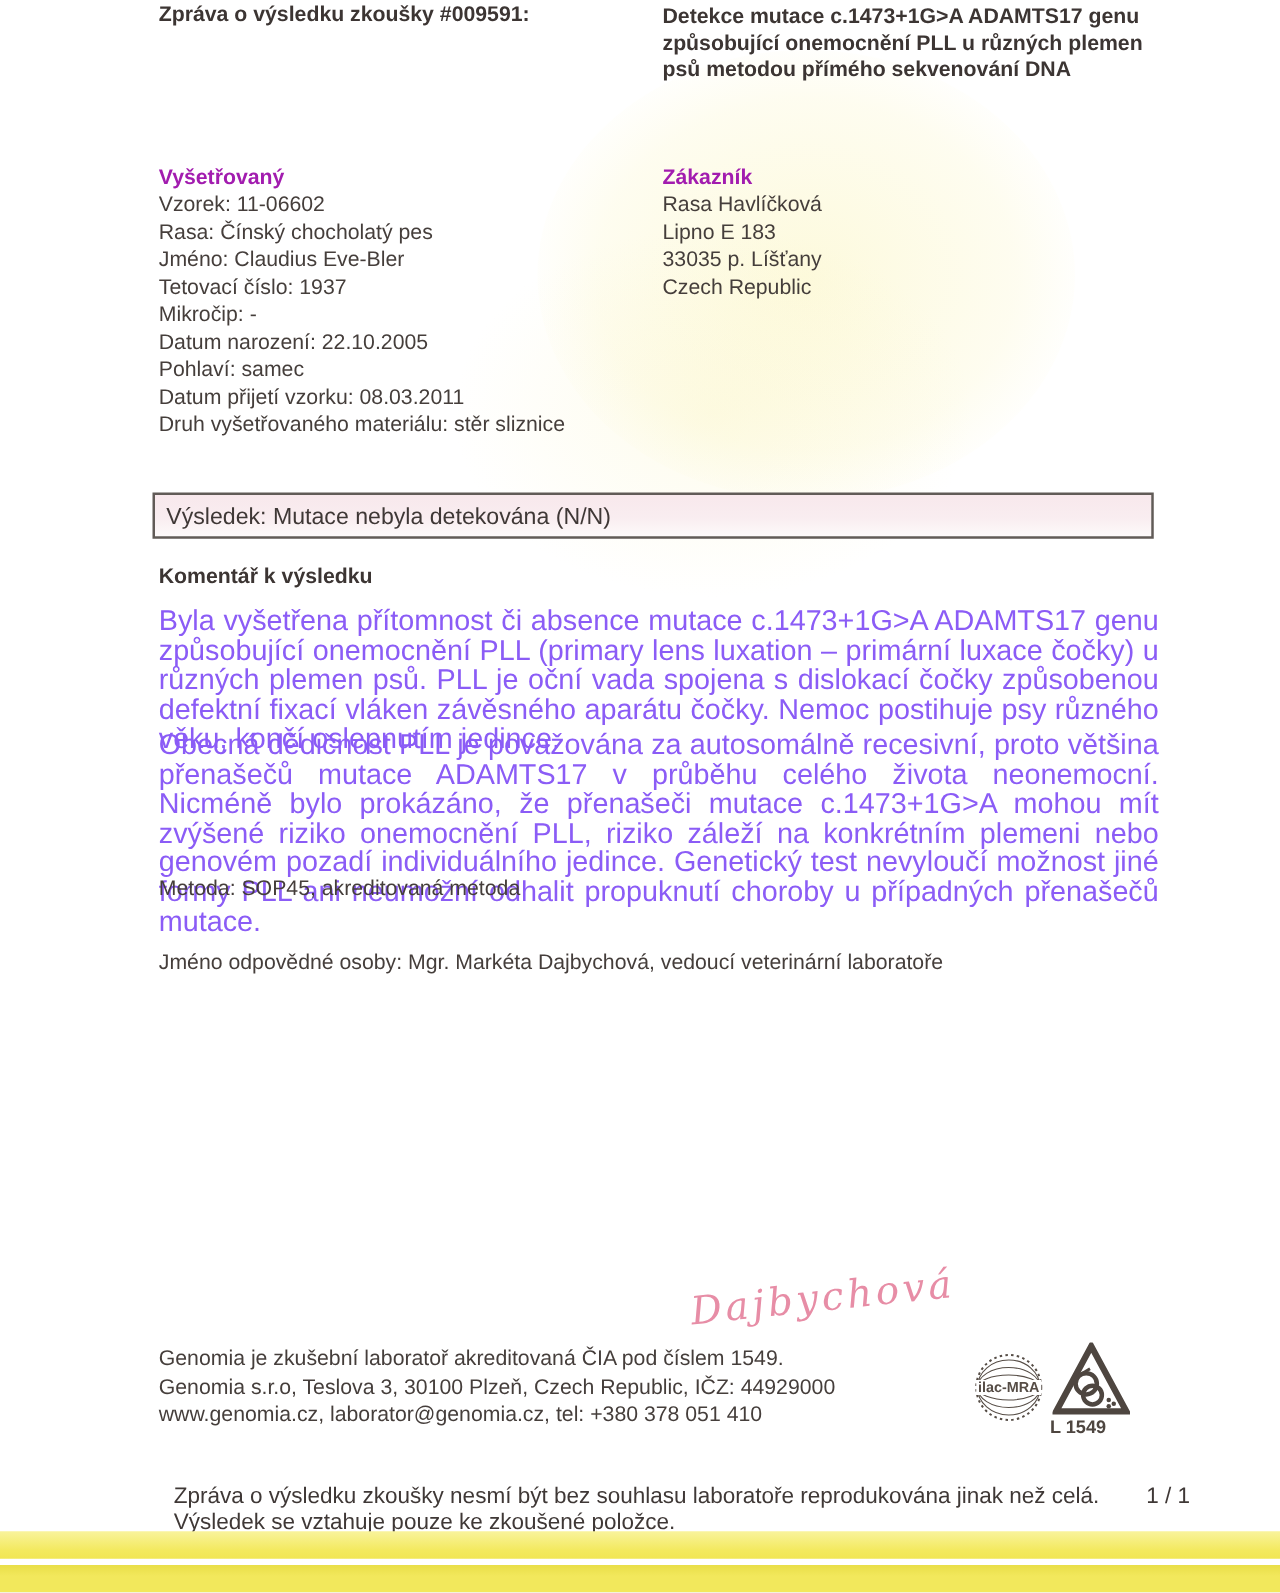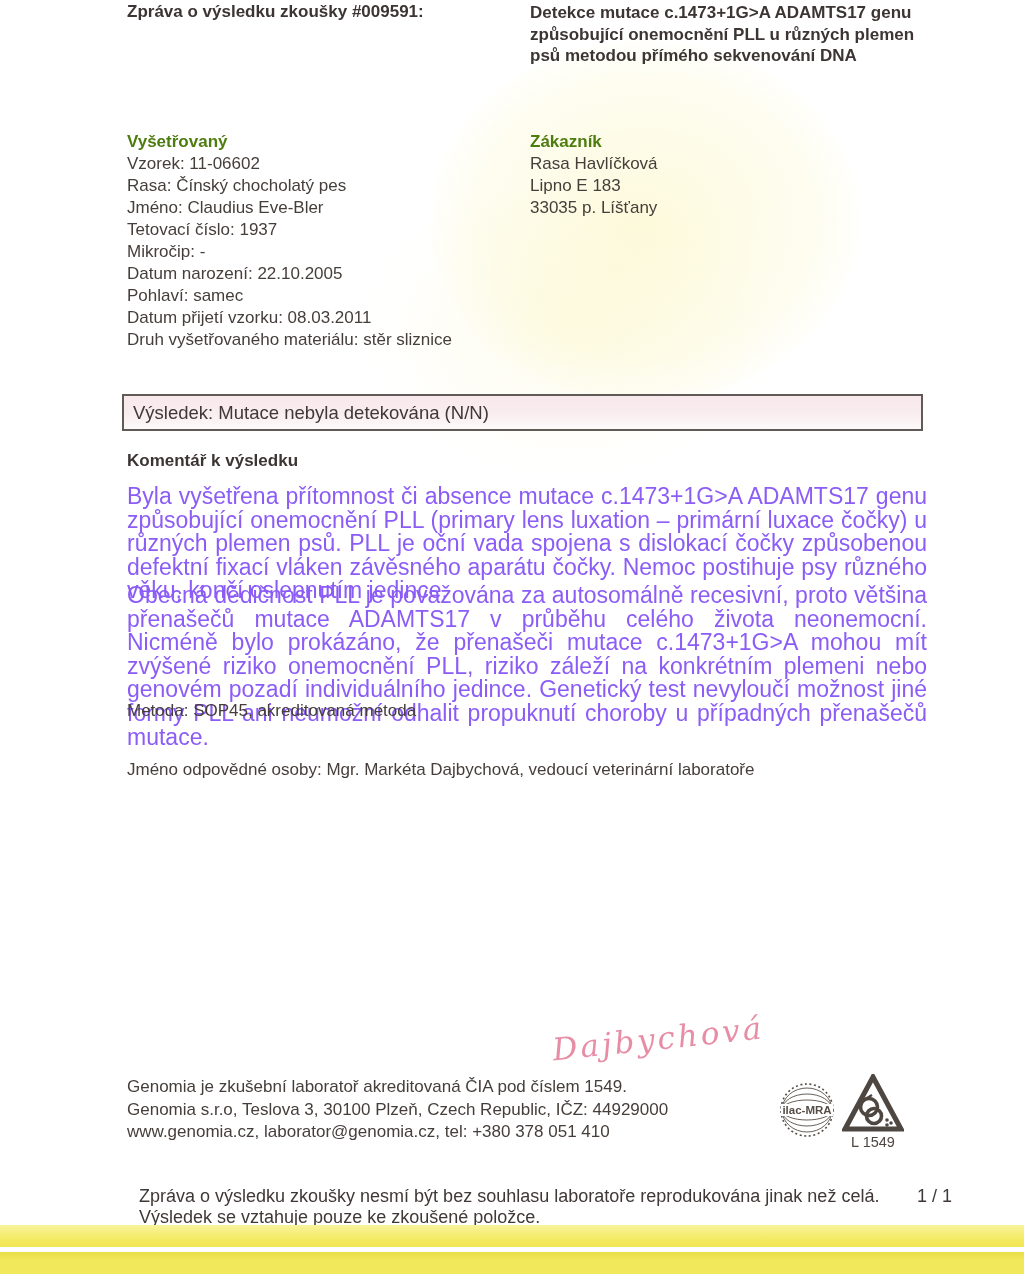--- a/index.html
+++ b/index.html
@@ -20,21 +20,21 @@
        background:radial-gradient(ellipse at center, rgba(250,242,180,0.25) 0%, rgba(250,242,180,0) 70%);}
 
   .hdr-left{position:absolute;left:127px;top:2px;width:400px;
             font-size:17px;font-weight:bold;color:#3c3533;}
   .hdr-right{position:absolute;left:530px;top:2px;width:390px;
              font-size:17px;font-weight:bold;line-height:21.5px;color:#3c3533;}
 
   .info-col{position:absolute;top:131px;font-size:17px;line-height:22px;}
   .info-subject{left:127px;width:400px;}
   .info-customer{left:530px;width:380px;}
-  .info-col .heading{font-weight:bold;color:#4d7c0f;}
+  .info-col .heading{font-weight:bold;color:#a21caf;}
 
   .result-box{
     position:absolute;left:122px;top:394px;width:788px;height:33px;
     border:2px solid #615b57;
     background:linear-gradient(#f8e8ec 0%, #f9edf0 55%, #fdfafa 100%);
     font-size:18.5px;line-height:33px;padding-left:9px;color:#3f3836;
     box-sizing:content-box;
   }
 
   .comment-heading{position:absolute;left:127px;top:451px;font-size:17px;font-weight:bold;color:#3c3533;}
@@ -53,22 +53,22 @@
     font-family:"DejaVu Serif","Liberation Serif",serif;
     font-style:italic;font-size:31px;color:#e990aa;
     color:#e78da6;transform:rotate(-6deg);letter-spacing:3px;
   }
 
   .footer-lines{position:absolute;left:127px;top:1076px;width:600px;
                 font-size:17px;line-height:22.5px;}
 
   .ilac-logo{position:absolute;left:779px;top:1082px;width:56px;height:56px;}
   .cia-logo{position:absolute;left:842px;top:1074px;width:62px;height:60px;}
-  .cia-code{position:absolute;left:840px;top:1134px;width:66px;text-align:center;
-            font-size:14.5px;font-weight:normal;color:#4e4640;}
+  .cia-code{position:absolute;left:840px;top:1134px;width:66px;text-align:left;
+            font-size:14.5px;font-weight:bold;color:#4e4640;}
 
   .disclaimer-row{position:absolute;left:115px;top:1186px;width:813px;
                   display:flex;justify-content:space-between;align-items:baseline;
                   font-size:18px;color:#3f3836;margin-left:24px;}
   .disclaimer-row .pagenum{margin-left:14px;white-space:nowrap;}
 
   .band{position:absolute;left:0;width:1024px;}
   .band-top{top:1225px;height:22px;background:linear-gradient(#f9f39c 0%, #f3e95e 70%, #f1e654 100%);}
   .band-bottom{top:1252px;height:22px;background:linear-gradient(#e9de48 0%, #f2e85c 40%, #f2e85c 100%);}
 </style>
@@ -94,20 +94,21 @@
     <div>Pohlaví: samec</div>
     <div>Datum přijetí vzorku: 08.03.2011</div>
     <div>Druh vyšetřovaného materiálu: stěr sliznice</div>
   </div>
 
   <div class="info-col info-customer">
     <div class="heading">Zákazník</div>
     <div>Rasa Havlíčková</div>
     <div>Lipno E 183</div>
     <div>33035 p. Líšťany</div>
+    <div>Czech Republic</div>
   </div>
 
   <div class="result-box">Výsledek: Mutace nebyla detekována (N/N)</div>
 
   <div class="comment-heading">Komentář k výsledku</div>
   <p class="para para1">Byla vyšetřena přítomnost či absence mutace c.1473+1G&gt;A ADAMTS17 genu způsobující onemocnění PLL (primary lens luxation – primární luxace čočky) u různých plemen psů. PLL je oční vada spojena s dislokací čočky způsobenou defektní fixací vláken závěsného aparátu čočky. Nemoc postihuje psy různého věku, končí oslepnutím jedince.</p>
   <p class="para para2">Obecná dědičnost PLL je považována za autosomálně recesivní, proto většina přenašečů mutace ADAMTS17 v průběhu celého života neonemocní. Nicméně bylo prokázáno, že přenašeči mutace c.1473+1G&gt;A mohou mít zvýšené riziko onemocnění PLL, riziko záleží na konkrétním plemeni nebo genovém pozadí individuálního jedince. Genetický test nevyloučí možnost jiné formy PLL ani neumožní odhalit propuknutí choroby u případných přenašečů mutace.</p>
 
   <div class="method-line">Metoda: SOP45, akreditovaná metoda</div>
   <div class="issue-person">Jméno odpovědné osoby: Mgr. Markéta Dajbychová, vedoucí veterinární laboratoře</div>

